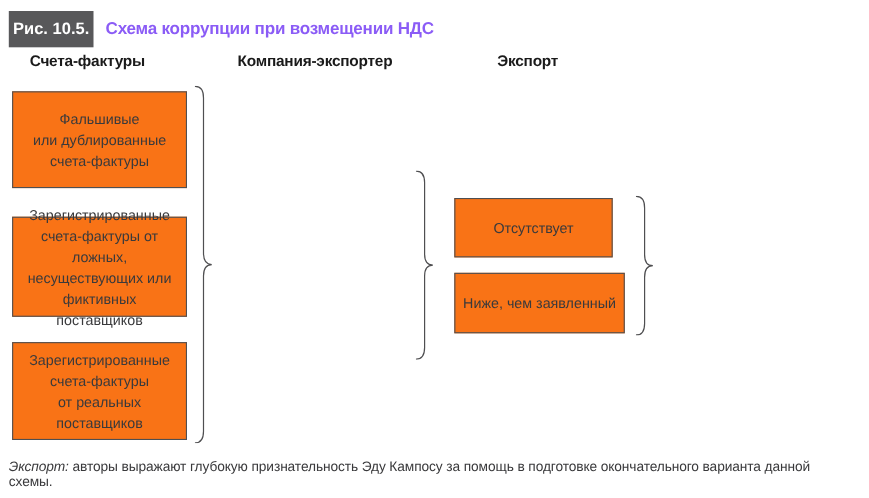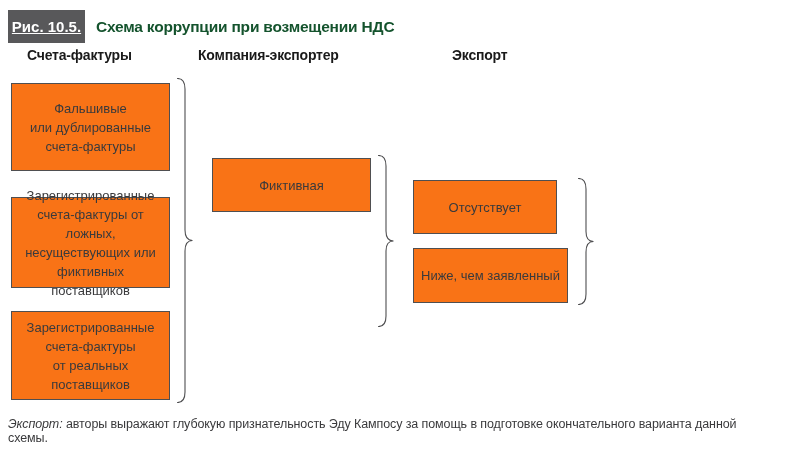--- a/index.html
+++ b/index.html
@@ -14,30 +14,30 @@
     overflow: hidden;
   }
   .badge {
     position: absolute;
     left: 8px; top: 10px;
     width: 77px; height: 33px;
     background: #58585a;
     color: #ffffff;
     font-weight: bold;
     font-size: 15px;
-    display: flex; align-items: center; justify-content: center; text-decoration: underline;
+    display: flex; align-items: center; justify-content: center;
   }
   .fig-title {
     position: absolute;
     left: 96px; top: 10px;
     height: 33px;
     display: flex; align-items: center;
     font-weight: bold;
     font-size: 15.5px;
-    color: #14532d;
+    color: #8b5cf6;
     letter-spacing: -0.2px;
   }
   .col-header {
     position: absolute;
     top: 47px;
     font-weight: bold;
     font-size: 14px;
     color: #1a1a1a;
     letter-spacing: -0.2px;
     white-space: nowrap;
@@ -75,39 +75,38 @@
 </style>
 </head>
 <body>
 
 <div class="canvas">
 
   <div class="badge">Рис. 10.5.</div>
   <div class="fig-title">Схема коррупции при возмещении НДС</div>
 
   <div class="col-header" style="left:27px;">Счета-фактуры</div>
-  <div class="col-header" style="left:198px;">Компания-экспортер</div>
+  <div class="col-header" style="left:216px;">Компания-экспортер</div>
   <div class="col-header" style="left:452px;">Экспорт</div>
 
   <div class="box" style="left:11px;  top:83px;  width:159px; height:88px;">Фальшивые
 или дублированные
 счета-фактуры</div>
   <div class="box" style="left:11px;  top:197px; width:159px; height:91px;">Зарегистрированные
 счета-фактуры от ложных,
 несуществующих или
 фиктивных поставщиков</div>
   <div class="box" style="left:11px;  top:311px; width:159px; height:89px;">Зарегистрированные
 счета-фактуры
 от реальных поставщиков</div>
 
   <svg class="brace" style="left:177px; top:78px;" width="16" height="325" viewBox="0 0 16 325">
     <path d="M0.5,0.5 Q8,0.5 8,11 V152 Q8,162.5 15.5,162.5 Q8,162.5 8,173 V314 Q8,324.5 0.5,324.5"></path>
   </svg>
 
-  <div class="box" style="left:212px; top:158px; width:159px; height:54px;">Фиктивная</div>
 
   <svg class="brace" style="left:378px; top:155px;" width="16" height="172" viewBox="0 0 16 172">
     <path d="M0.5,0.5 Q8,0.5 8,11 V76 Q8,86 15.5,86 Q8,86 8,96 V161 Q8,171.5 0.5,171.5"></path>
   </svg>
 
   <div class="box" style="left:413px; top:180px; width:144px; height:54px;">Отсутствует</div>
   <div class="box" style="left:413px; top:248px; width:155px; height:55px;text-align:right;">Ниже, чем заявленный</div>
 
   <svg class="brace" style="left:578px; top:178px;" width="16" height="127" viewBox="0 0 16 127">
     <path d="M0.5,0.5 Q8,0.5 8,11 V53.5 Q8,63.5 15.5,63.5 Q8,63.5 8,74 V116 Q8,126.5 0.5,126.5"></path>

